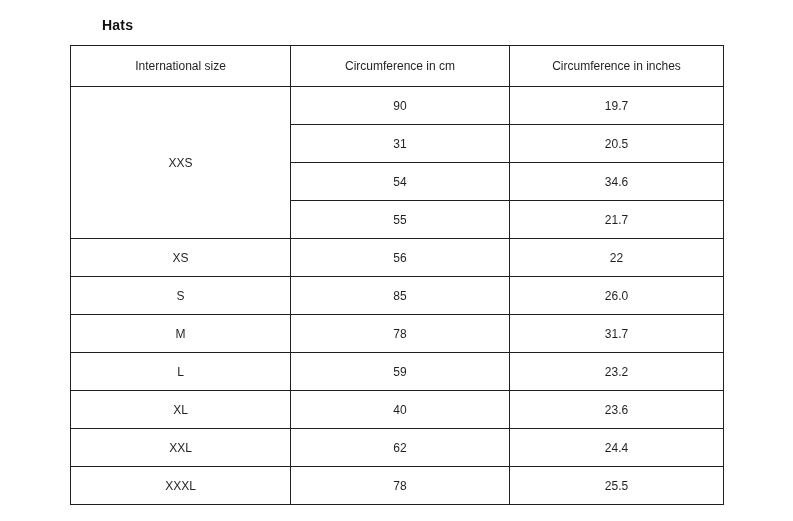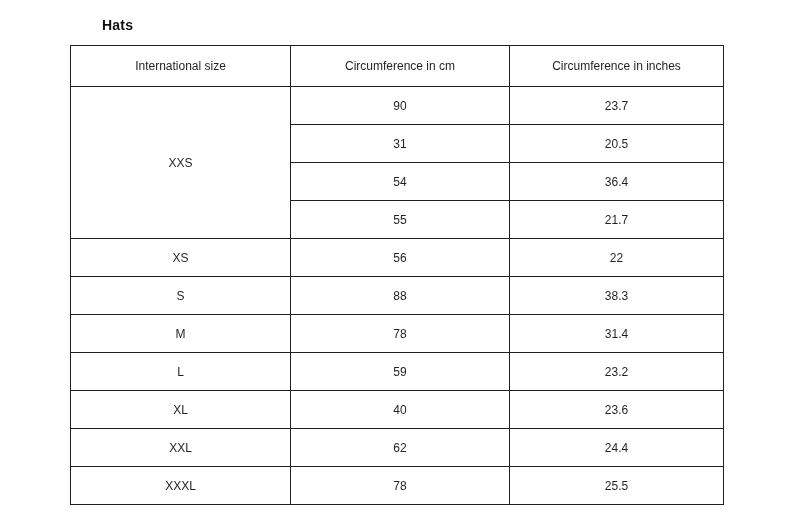--- a/index.html
+++ b/index.html
@@ -77,48 +77,48 @@
         <tr>
           <td>International size</td>
           <td>Circumference in cm</td>
           <td>Circumference in inches</td>
         </tr>
       </thead>
       <tbody id="table-body">
           <tr>
             <td rowspan="4">XXS</td>
             <td>90</td>
-            <td>23.7</td>
+            <td>19.7</td>
           </tr>
           <tr>
             <td>31</td>
             <td>20.5</td>
           </tr>
           <tr>
             <td>54</td>
-            <td>36.4</td>
+            <td>34.6</td>
           </tr>
           <tr>
             <td>55</td>
             <td>21.7</td>
           </tr>
           <tr>
             <td>XS</td>
             <td>56</td>
             <td>22</td>
           </tr>
           <tr>
             <td>S</td>
-            <td>88</td>
-            <td>38.3</td>
+            <td>85</td>
+            <td>26.0</td>
           </tr>
           <tr>
             <td>M</td>
             <td>78</td>
-            <td>31.4</td>
+            <td>31.7</td>
           </tr>
           <tr>
             <td>L</td>
             <td>59</td>
             <td>23.2</td>
           </tr>
           <tr>
             <td>XL</td>
             <td>40</td>
             <td>23.6</td>

